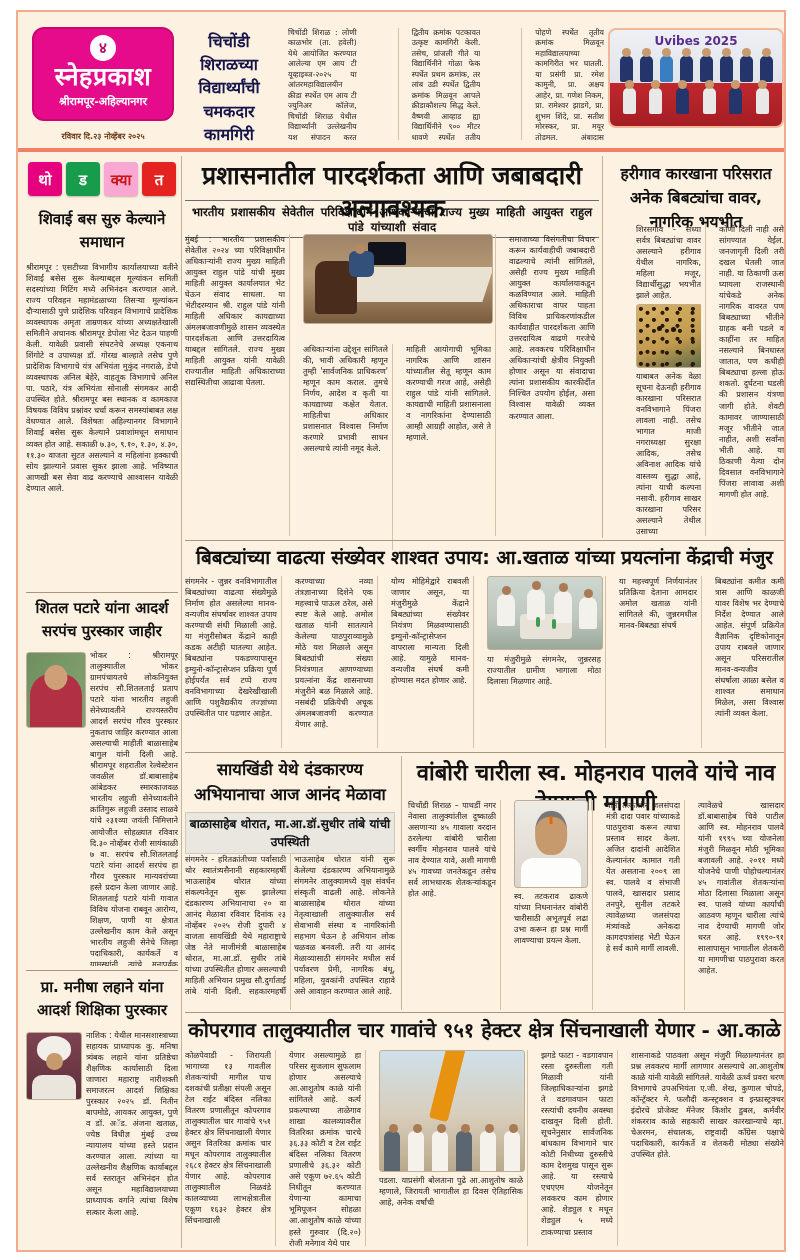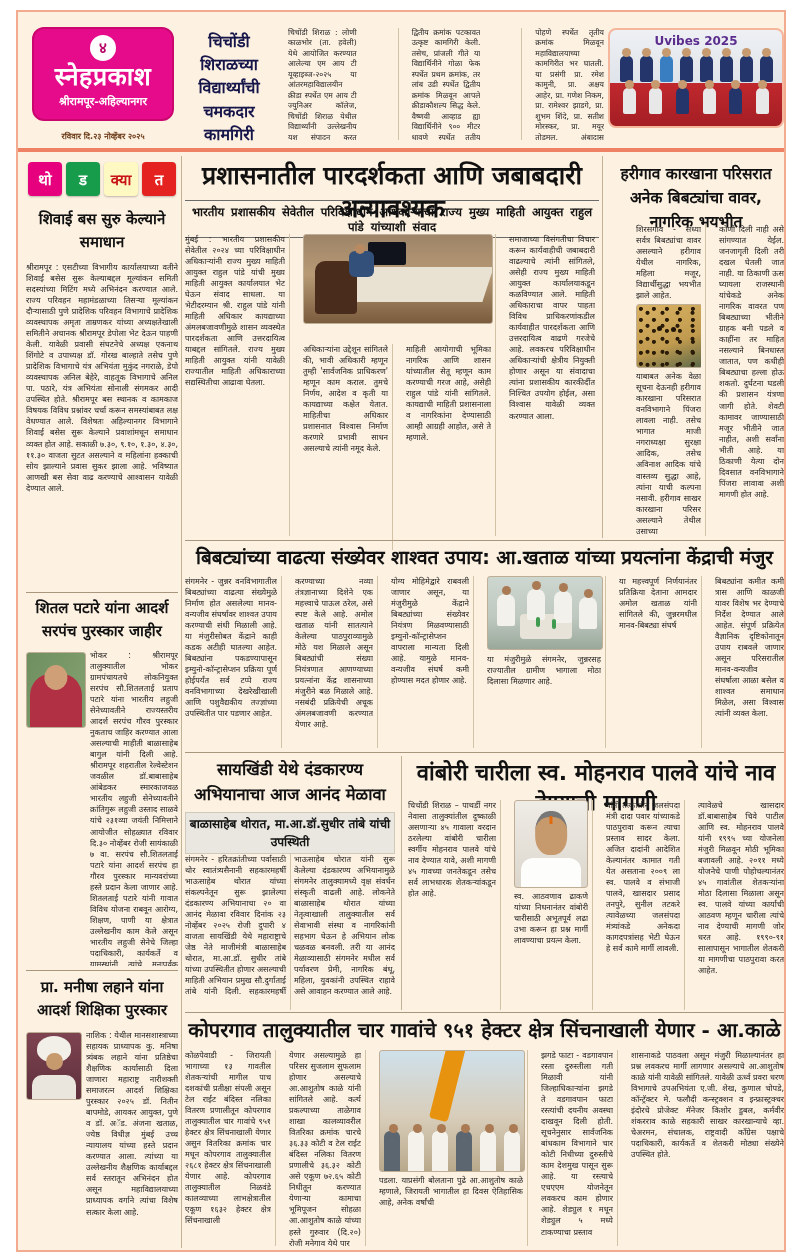--- a/index.html
+++ b/index.html
@@ -29,21 +29,21 @@
   .cols2{column-count:2;column-gap:8px;column-rule:1px solid #d2c2a6;}
 
   .flexcols{display:flex;}
   .flexcols > *{box-sizing:border-box;}
   .flexcols > * + *{border-left:1px solid #d2c2a6;padding-left:13px;margin-left:4px;}
 
   
   .briefrow{display:flex;gap:4px;}
   .bbox{width:34px;height:34px;border-radius:4px;display:flex;align-items:center;justify-content:center;
         font-weight:bold;font-size:15px;color:#fff;box-shadow:0 1px 2px rgba(0,0,0,.25);}
-  .bb0{background:#e6007e;} .bb1{background:#169c4b;} .bb2{background:#fef9c3;color:#c81414;font-family:Liberation Serif, serif;} .bb3{background:#e42320;}
+  .bb0{background:#e6007e;} .bb1{background:#169c4b;} .bb2{background:#f9a8d4;color:#c81414;font-family:Liberation Serif, serif;} .bb3{background:#e42320;}
 
   
   .photo{position:relative;overflow:hidden;border:1px solid #bfae96;background:#d8d2c4;border-radius:3px;}
   .ph-uvibes{background:linear-gradient(180deg,#eef0f4 0%,#dfe4ea 55%,#c0282d 55%,#a41e24 100%);border-radius:8px;border:2px solid #f4b79c;}
   .uv-banner{position:absolute;top:4px;left:0;right:0;text-align:center;font-size:12px;font-weight:bold;color:#5b2d8e;}
   .uv-row{position:absolute;left:6px;right:6px;display:flex;justify-content:space-around;}
   .uv-p{width:13px;height:26px;background:#24356b;border-radius:5px 5px 2px 2px;position:relative;}
   .uv-p::before{content:"";position:absolute;top:-8px;left:2px;width:9px;height:9px;border-radius:50%;background:#c89a70;}
   .uv-p.w{background:#e8e8e8;} .uv-p.t{background:#3a7ec2;}
 
@@ -234,21 +234,21 @@
 
   <div class="abs hl" style="left:390px;top:746px;width:376px;font-size:22px;line-height:1.35;">वांबोरी चारीला स्व. मोहनराव पालवे यांचे नाव देण्याची मागणी</div>
   <div class="abs flexcols" style="left:390px;top:788px;width:376px;height:210px;">
     <div class="bodytxt" style="width:88px;flex:none;">चिचोंडी शिराळ – पाथर्डी नगर नेवासा तालुक्यांतील दुष्काळी असणाऱ्या ४५ गावाला वरदान ठरलेल्या वांबोरी चारीला स्वर्गीय मोहनराव पालवे यांचे नाव देण्यात यावे, अशी मागणी ४५ गावच्या जनतेकडून तसेच सर्व लाभधारक शेतकऱ्यांकडून होत आहे.</div>
     <div style="width:88px;flex:none;">
       <div class="photo ph-palve" style="width:72px;height:86px;margin:0 auto;">
         <div class="pv-head"></div>
             <div class="pv-tilak"></div>
             <div class="pv-body"></div>
       </div>
-      <div class="bodytxt" style="height:118px;margin-top:3px;">स्व. आठवणाव ढाकणे यांच्या निधनानंतर वांबोरी चारीसाठी अभूतपूर्व लढा उभा करून हा प्रश्न मार्गी लावण्याचा प्रयत्न केला.</div>
+      <div class="bodytxt" style="height:118px;margin-top:3px;">स्व. तटकराव ढाकणे यांच्या निधनानंतर वांबोरी चारीसाठी अभूतपूर्व लढा उभा करून हा प्रश्न मार्गी लावण्याचा प्रयत्न केला.</div>
     </div>
     <div class="bodytxt" style="width:88px;flex:none;">यांनी तत्कालीन जलसंपदा मंत्री दादा पवार यांच्याकडे पाठपुरावा करून त्याचा प्रस्ताव सादर केला. अजित दादांनी आदेशित केल्यानंतर कामात गती येत असताना २००९ ला स्व. पालवे व संभाजी पालवे, खासदार प्रसाद तनपुरे, सुनील तटकरे त्यावेळच्या जलसंपदा मंत्र्यांकडे अनेकदा कागदपत्रांसह भेटी घेऊन हे सर्व कामे मार्गी लावली.</div>
     <div class="bodytxt" style="flex:1;">त्यावेळचे खासदार डॉ.बाबासाहेब चिवे पाटील आणि स्व. मोहनराव पालवे यांनी १९९५ च्या योजनेला मंजुरी मिळवून मोठी भूमिका बजावली आहे. २०११ मध्ये योजनेचे पाणी पोहोचल्यानंतर ४५ गावांतील शेतकऱ्यांना मोठा दिलासा मिळाला असून स्व. पालवे यांच्या कार्याची आठवण म्हणून चारीला त्यांचे नाव देण्याची मागणी जोर धरत आहे. १९९०-९१ सालापासून भागातील शेतकरी या मागणीचा पाठपुरावा करत आहेत.</div>
   </div>
 
   <div class="abs hrline" style="left:167px;top:1000px;width:599px;"></div>
 
   <div class="abs hl" style="left:167px;top:1004px;width:599px;font-size:20px;">कोपरगाव तालुक्यातील चार गावांचे ९५१ हेक्टर क्षेत्र सिंचनाखाली येणार - आ.काळे</div>
   <div class="abs flexcols" style="left:167px;top:1038px;width:599px;height:196px;">
     <div class="bodytxt" style="width:86px;flex:none;">कोळपेवाडी - जिरायती भागाच्या १३ गावतील शेतकऱ्यांची मागील पाच दशकांची प्रतीक्षा संपली असून टेल राईट बंदिस्त नलिका वितरण प्रणालीतून कोपरगाव तालुक्यातील चार गावांचे ९५१ हेक्टर क्षेत्र सिंचनाखाली येणार असुन वितरिका क्रमांक चार मधून कोपरगाव तालुक्यातील २६८१ हेक्टर क्षेत्र सिंचनाखाली येणार आहे. कोपरगाव तालुक्यातील निळवंडे कालव्याच्या लाभक्षेत्रातील एकूण १६३२ हेक्टर क्षेत्र सिंचनाखाली</div>

